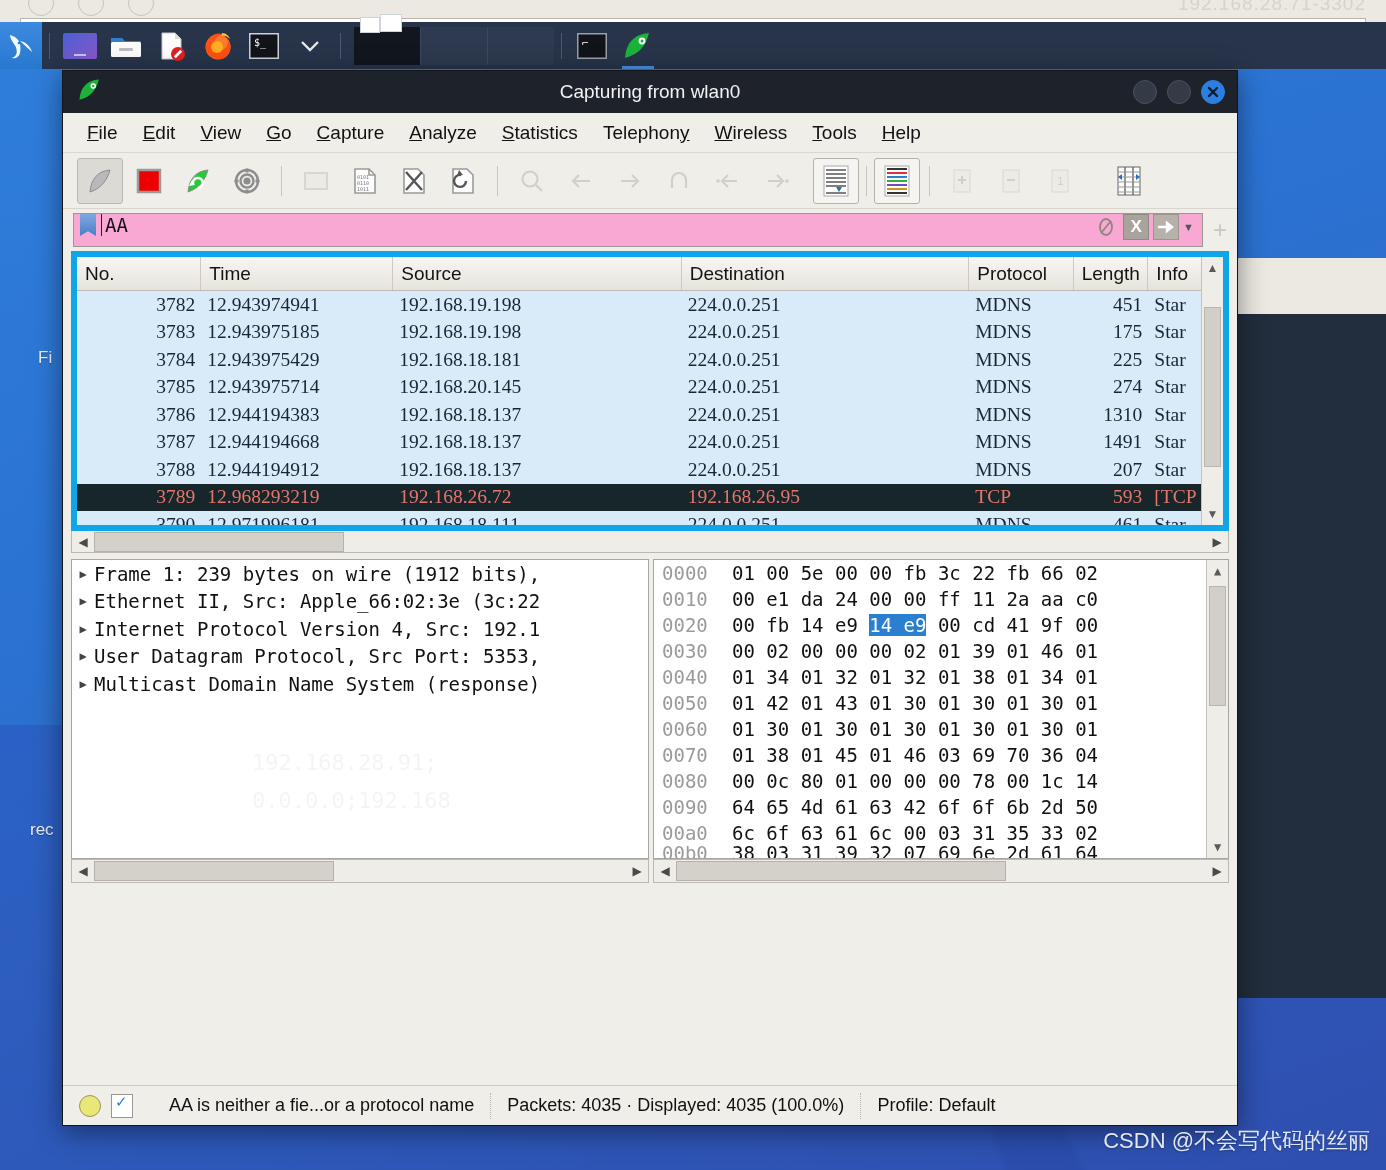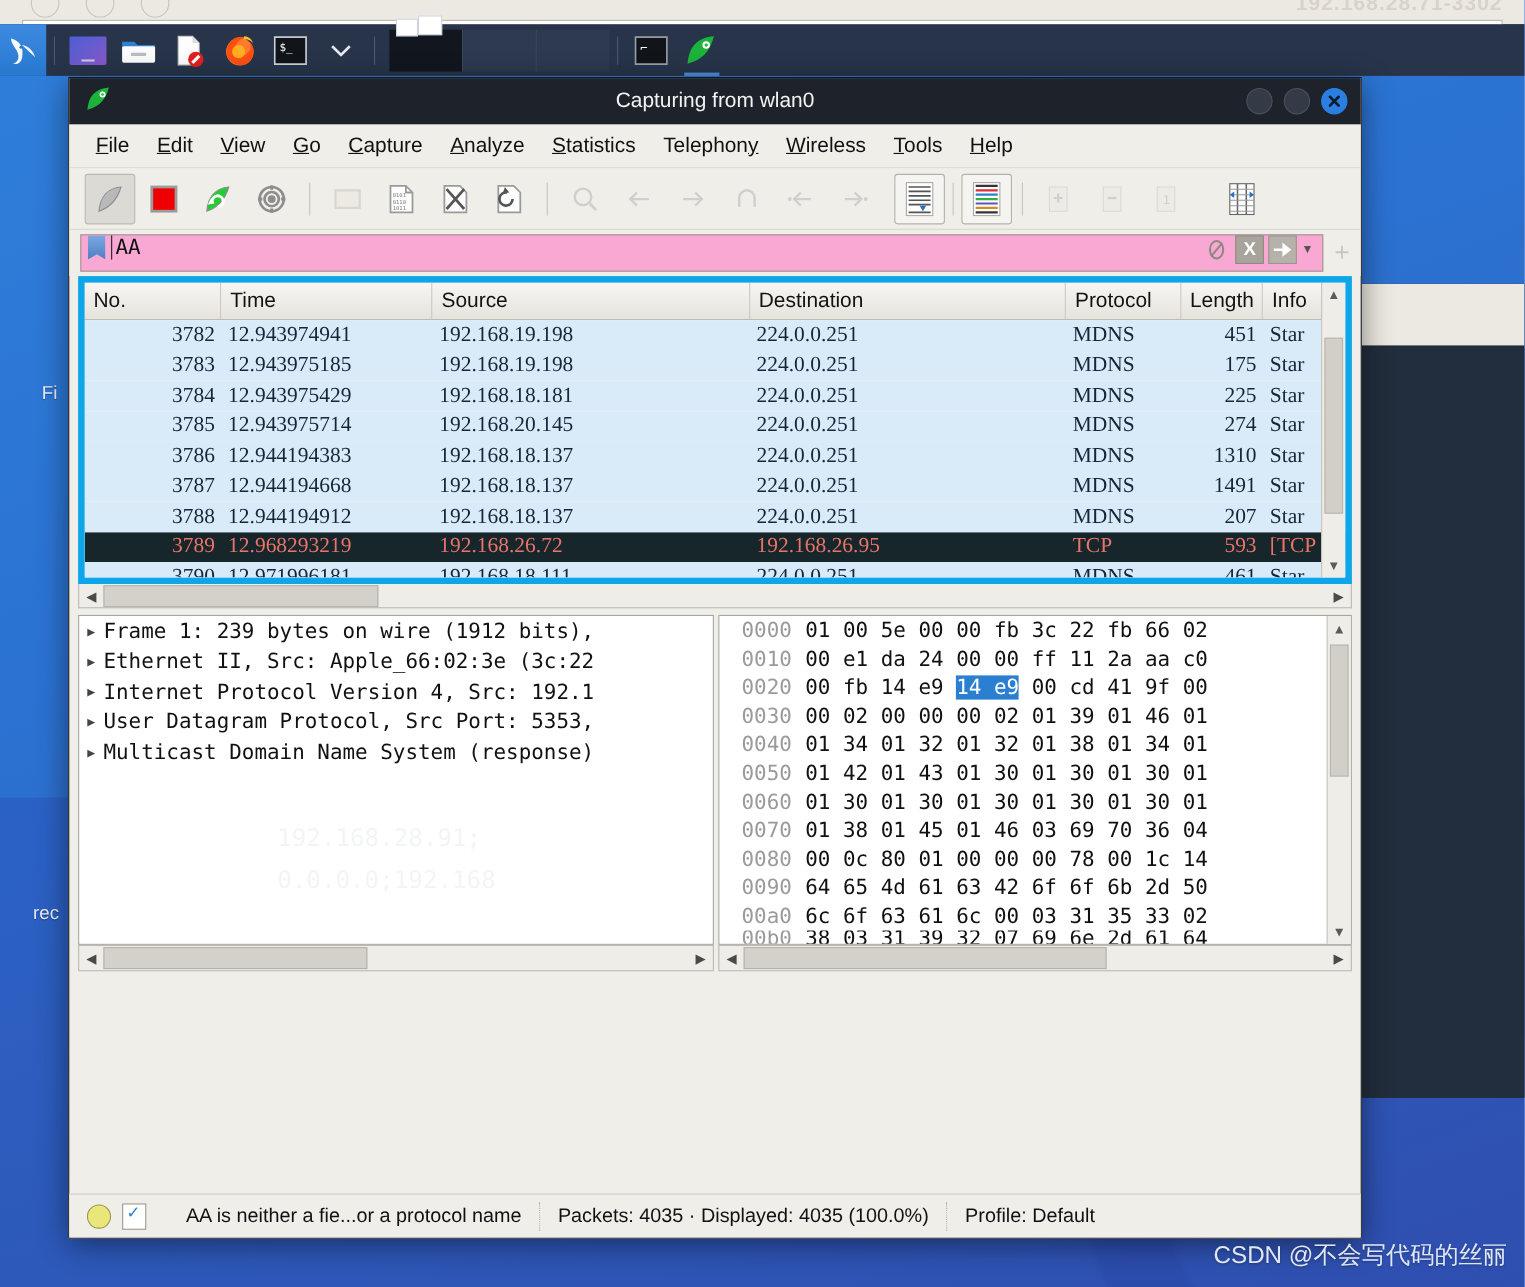--- a/index.html
+++ b/index.html
@@ -26,21 +26,20 @@
     position:absolute; right:-120px; bottom:-160px;
     width:520px; height:520px; border-radius:50%;
     border:70px solid rgba(20,40,120,.13);
     filter:blur(2px);
   }
 
   
   #top-strip{
     position:absolute; left:0; top:0; width:1386px; height:22px;
     background:#ece9e2;
-    font-weight:bold;
   }
   #top-strip .ghost-circle{
     position:absolute; top:-10px; width:26px; height:26px;
     border-radius:50%; border:1px solid #c9c5bd;
   }
   #top-strip-text{
     position:absolute; right:20px; top:-7px;
     font-size:19px; color:#d7d2ca; letter-spacing:1px;
     font-family:"Liberation Sans", sans-serif; white-space:nowrap;
   }
@@ -225,21 +224,21 @@
   #detail{
     width:578px; background:#fff; border:1px solid #a9a5a0;
     font-family:"DejaVu Sans Mono","Liberation Mono",monospace;
     font-size:19px; color:#111; overflow:hidden; position:relative;
   }
   .drow{ height:27.5px; display:flex; align-items:center; white-space:nowrap; }
   .dtri{ width:22px; text-align:center; color:#444; font-size:12px; }
   #bytes{
     flex:1; background:#fff; border:1px solid #a9a5a0;
     font-family:"DejaVu Sans Mono","Liberation Mono",monospace;
-    font-size:19px; overflow:hidden; position:relative;text-align:center;
+    font-size:19px; overflow:hidden; position:relative;
   }
   .brow{ height:26px; display:flex; align-items:center; white-space:nowrap; }
   .boff{ color:#9a9a9a; width:78px; padding-left:8px; }
   .bhex{ color:#111; letter-spacing:0px; }
   .bhex .sel{ background:#2b7fd0; color:#fff; }
 
   #lower-hscrolls{ margin:0 8px; display:flex; gap:4px; height:24px; }
   .lhs{ background:#efedE8; border:1px solid #bdb9b2; display:flex; align-items:center; position:relative;}
   .lhs.a{ width:578px; } .lhs.b{ flex:1; }
 

